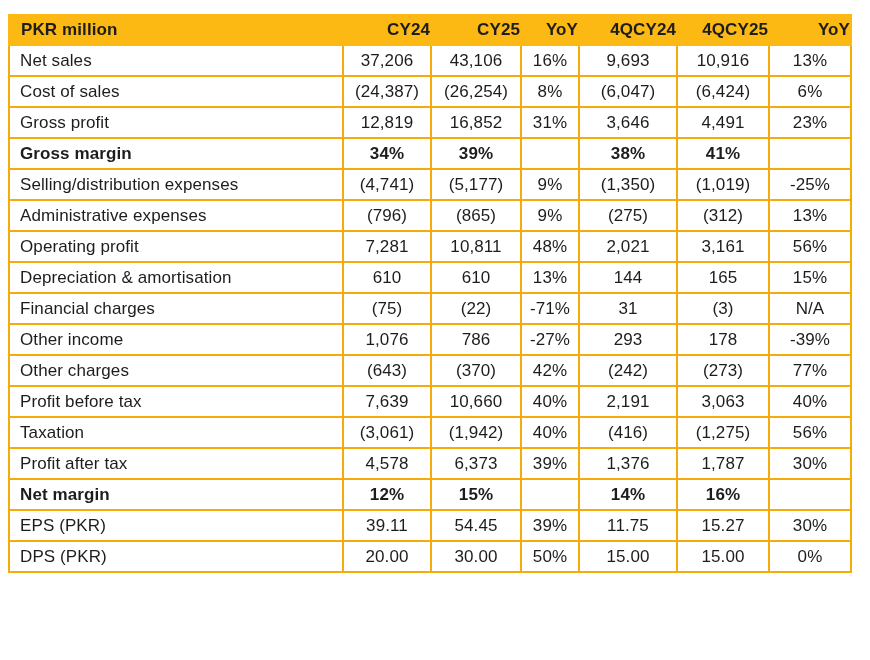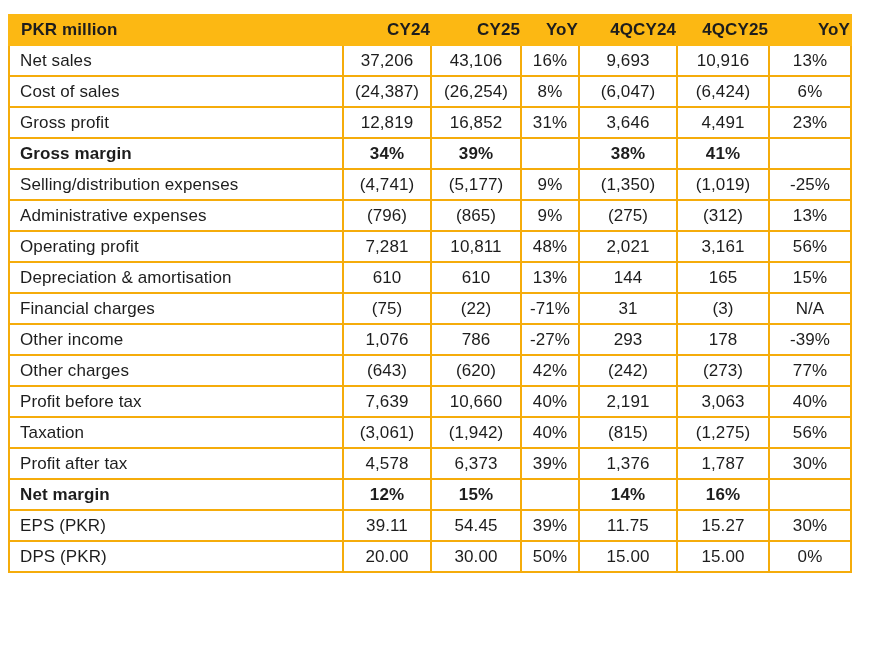--- a/index.html
+++ b/index.html
@@ -174,41 +174,41 @@
           <td>1,076</td>
           <td>786</td>
           <td>-27%</td>
           <td>293</td>
           <td>178</td>
           <td>-39%</td>
         </tr>
         <tr>
           <td class="label">Other charges</td>
           <td>(643)</td>
-          <td>(620)</td>
+          <td>(370)</td>
           <td>42%</td>
           <td>(242)</td>
           <td>(273)</td>
           <td>77%</td>
         </tr>
         <tr>
           <td class="label">Profit before tax</td>
           <td>7,639</td>
           <td>10,660</td>
           <td>40%</td>
           <td>2,191</td>
           <td>3,063</td>
           <td>40%</td>
         </tr>
         <tr>
           <td class="label">Taxation</td>
           <td>(3,061)</td>
           <td>(1,942)</td>
           <td>40%</td>
-          <td>(815)</td>
+          <td>(416)</td>
           <td>(1,275)</td>
           <td>56%</td>
         </tr>
         <tr>
           <td class="label">Profit after tax</td>
           <td>4,578</td>
           <td>6,373</td>
           <td>39%</td>
           <td>1,376</td>
           <td>1,787</td>

